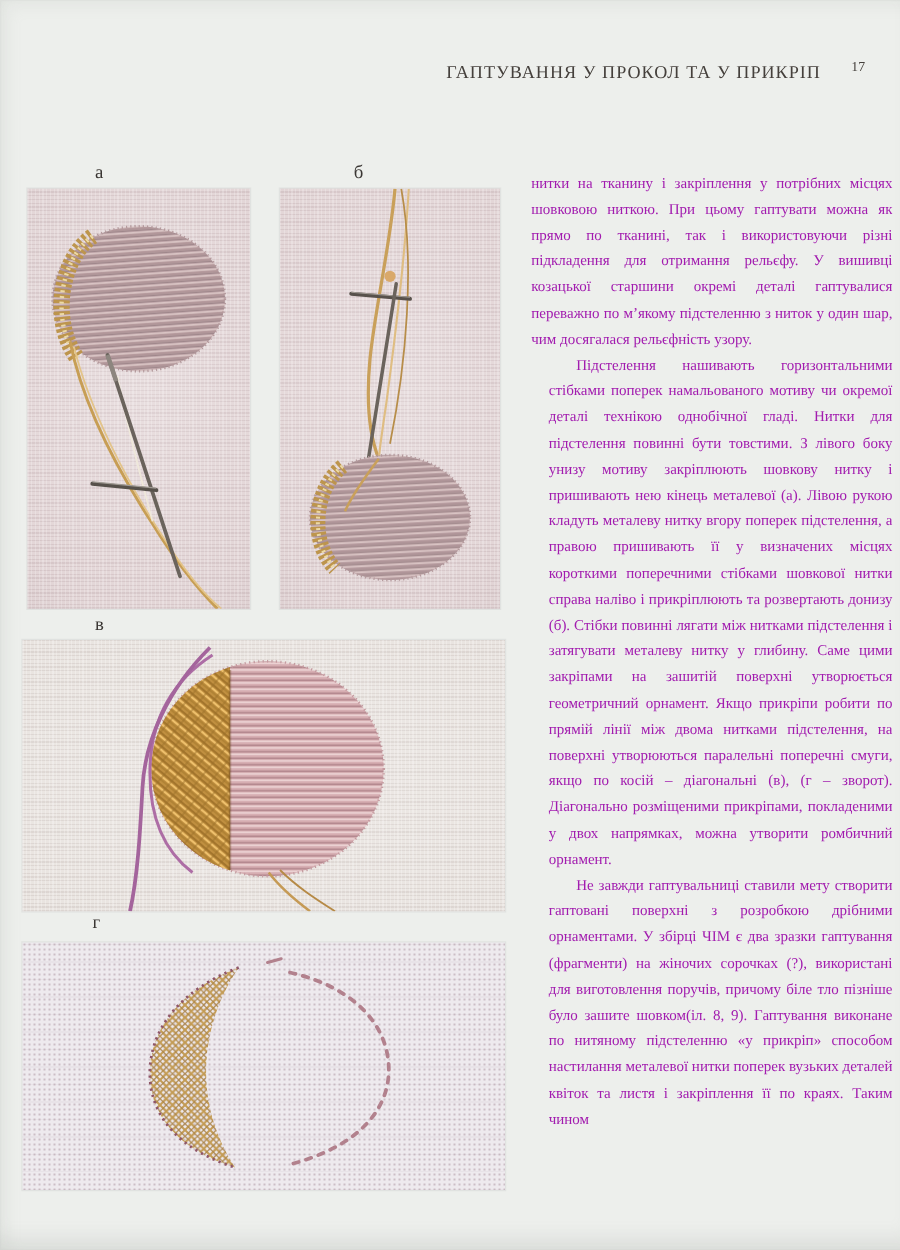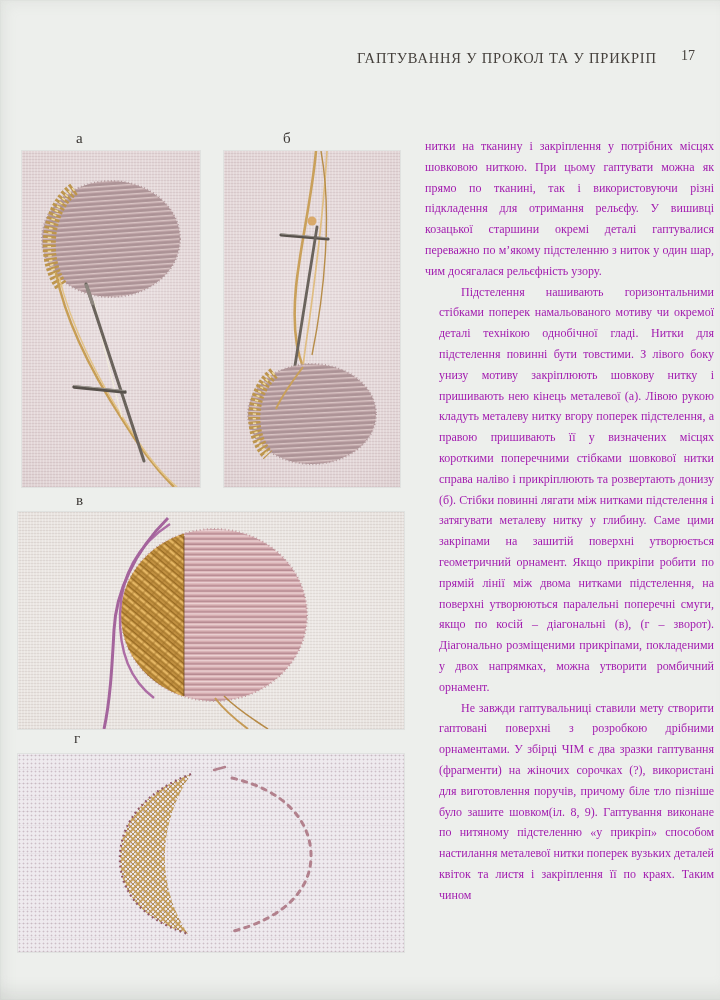--- a/index.html
+++ b/index.html
@@ -15,21 +15,21 @@
     box-shadow:inset -7px -10px 14px rgba(135,140,136,.16),
                inset 6px 5px 12px rgba(150,155,151,.10),
                inset 0 0 0 1px rgba(0,0,0,.02);
   }
   .running-head{
     position:absolute;left:357px;top:50px;
     font-size:14.5px;letter-spacing:.8px;color:#45403c;white-space:nowrap;
   }
   .page-number{
     position:absolute;left:681px;top:48px;width:32px;
-    font-size:14px;color:#45403c;
+    font-size:11px;color:#45403c;
   }
   .fig-label{
     position:absolute;font-size:15px;color:#3a3633;line-height:15px;
   }
   .photo{position:absolute;box-shadow:0 0 0 1px rgba(120,120,118,.10);}
   .photo svg{position:absolute;inset:0;width:100%;height:100%;display:block;}
   
   .fab-pink{
     background-color:#e3d6d7;
     background-image:

